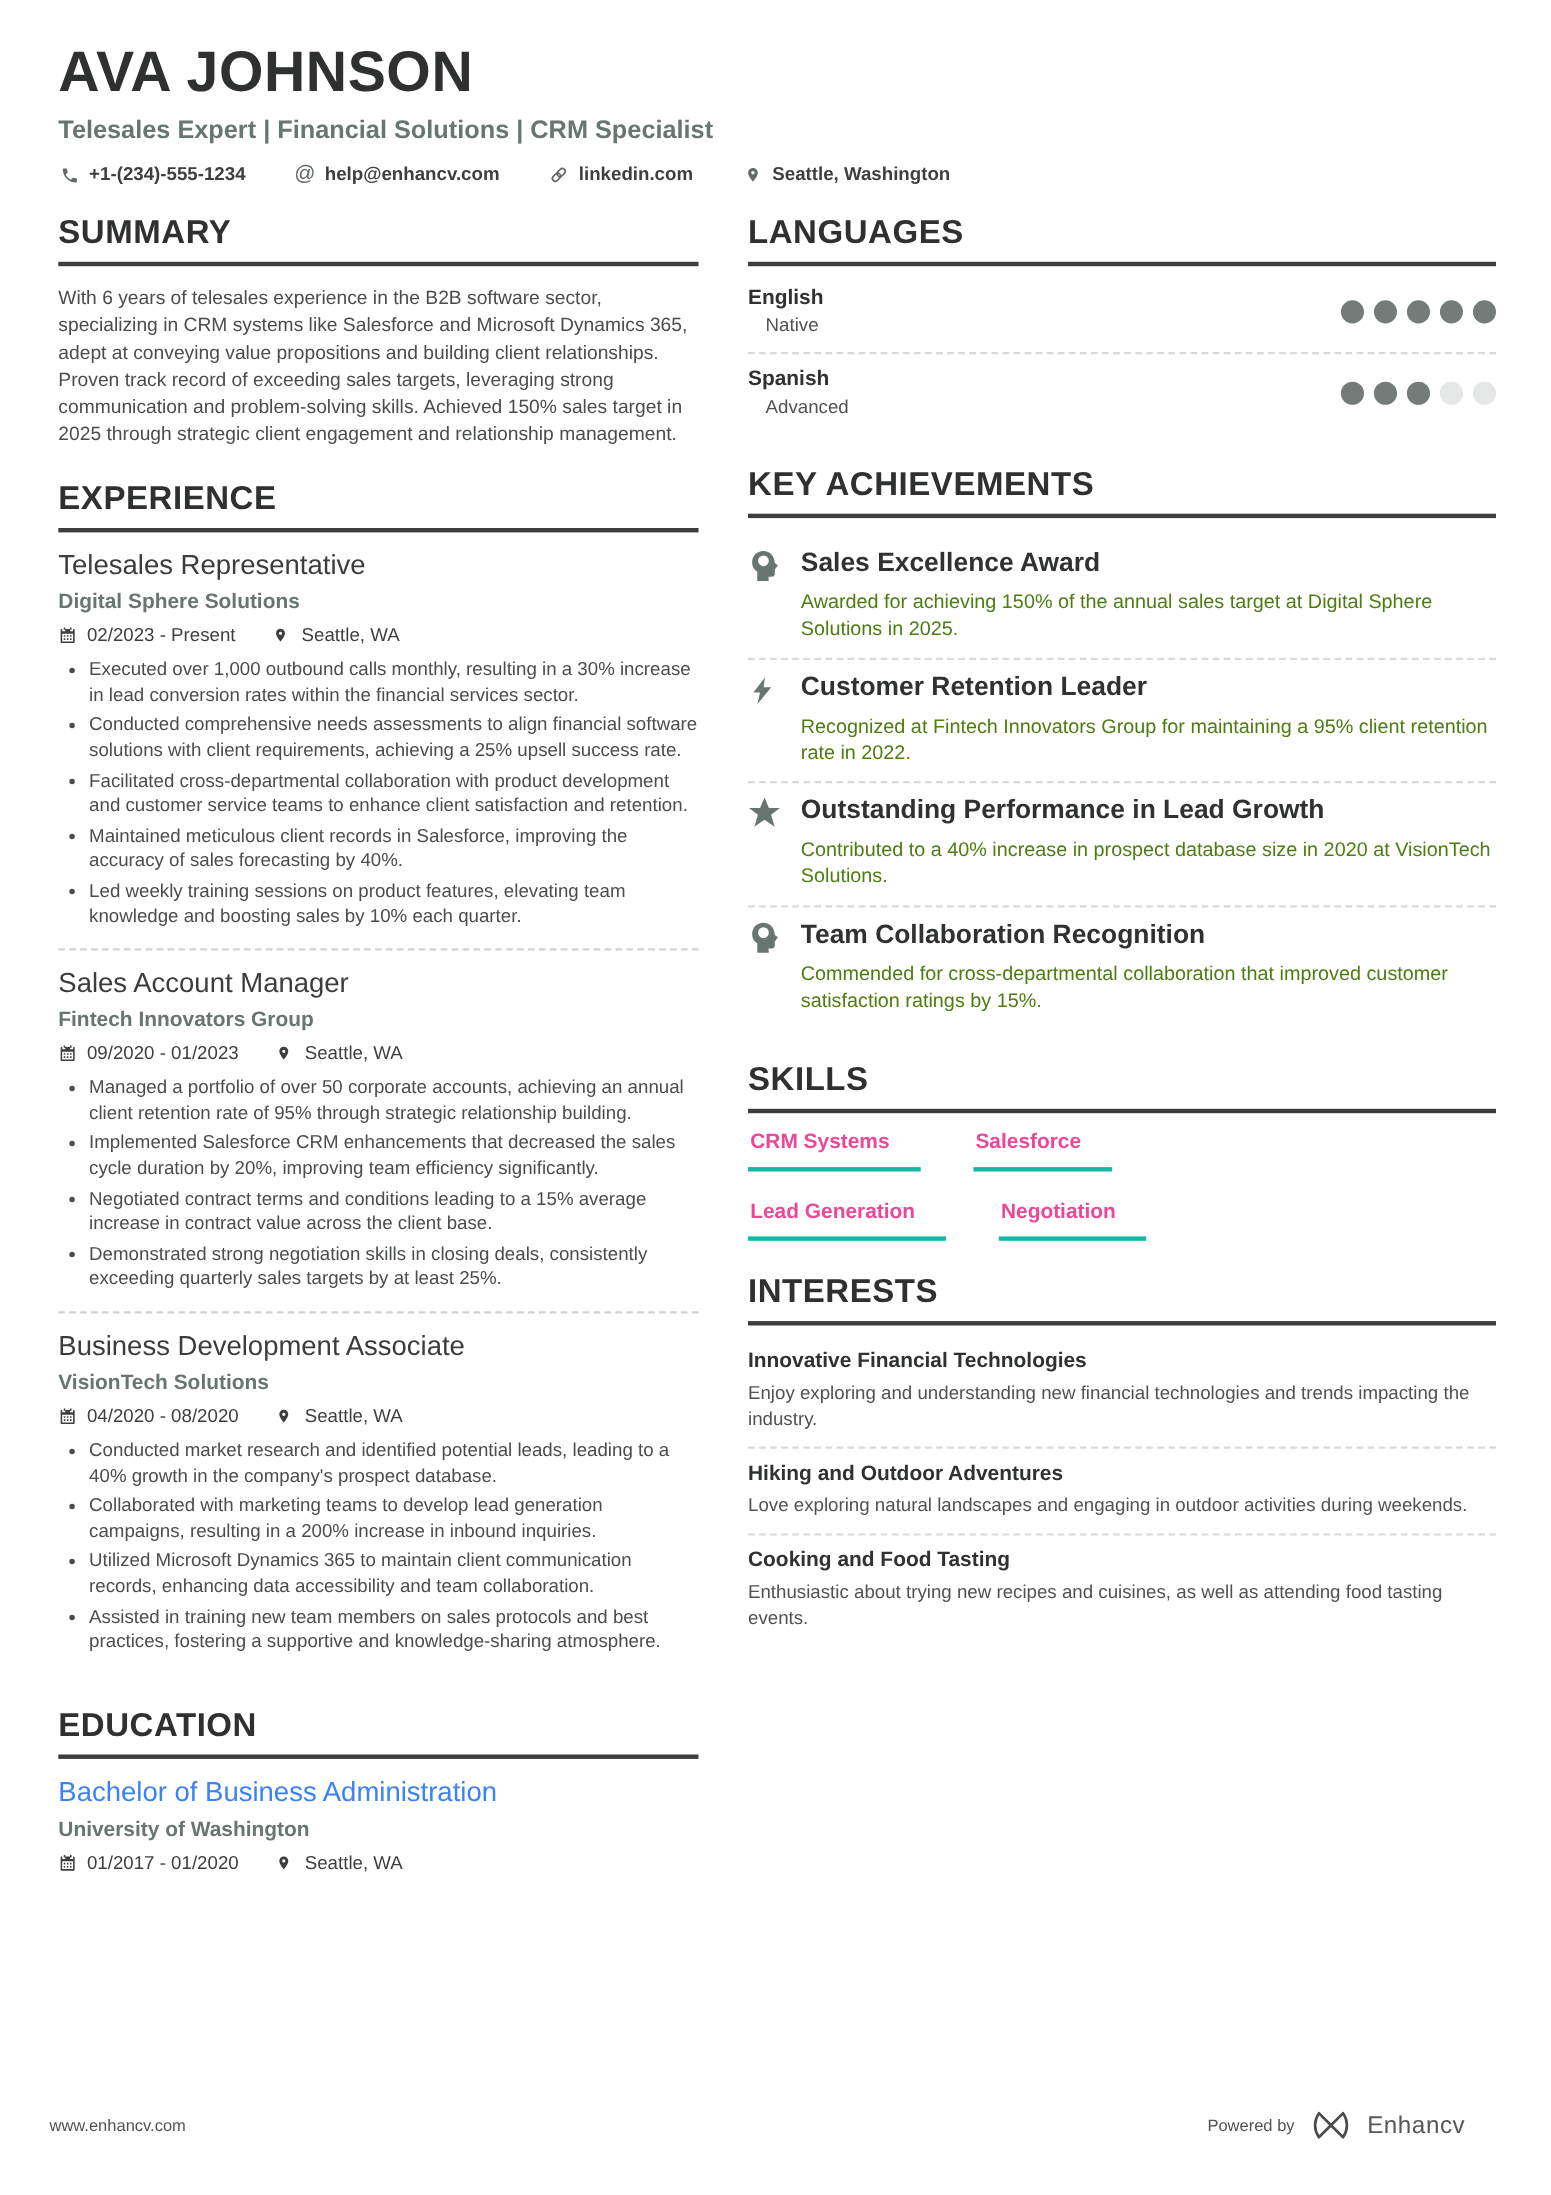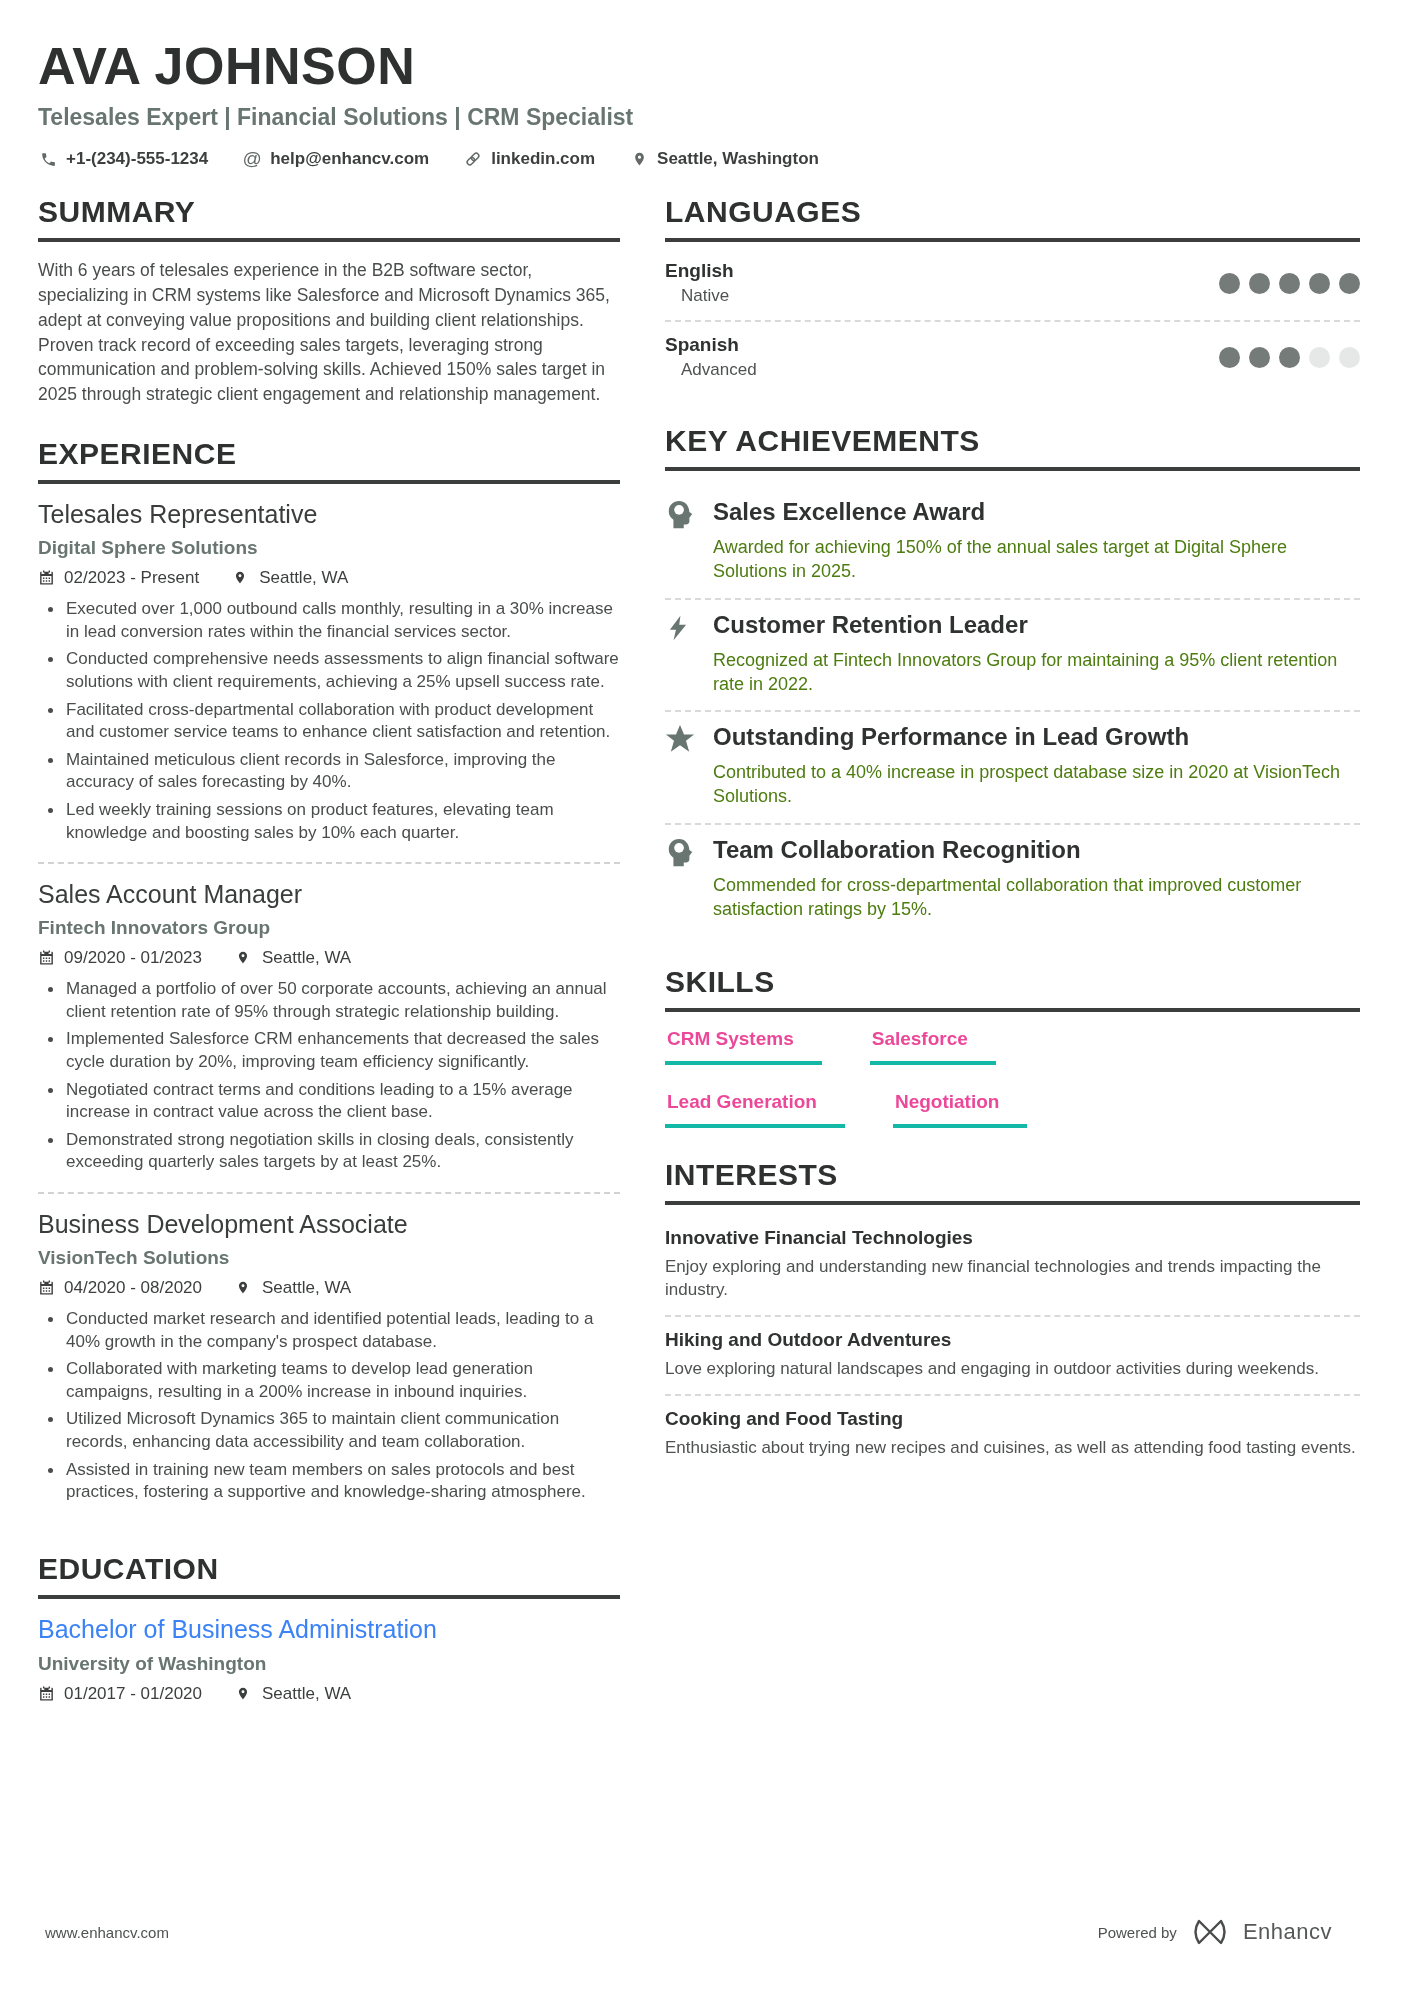--- a/index.html
+++ b/index.html
@@ -2,26 +2,26 @@
 <html><head>
 <meta charset="utf-8">
 <style>
   * { margin:0; padding:0; box-sizing:border-box; }
   html,body { background:#ffffff; }
   body {
     width:1410px; height:1995px; position:relative;
     font-family:"Liberation Sans", sans-serif;
     color:#3b3e3d;
   }
-  .page { padding:36px 50px 0 38px; }
+  .page { padding:36px 50px 0 53px; }
 
   
   .name { font-size:52px; font-weight:bold; color:#2e3130; letter-spacing:.5px; }
   .job-headline { font-size:23px; font-weight:bold; color:#687571; margin-top:8px; }
-  .contact-row { display:flex; align-items:center; gap:34px; margin-top:18px;
+  .contact-row { display:flex; align-items:center; gap:44px; margin-top:18px;
                  font-size:17px; font-weight:bold; color:#3c3f3e; }
   .contact-item { display:flex; align-items:center; gap:8px; }
   .cicon { width:20px; height:20px; display:inline-flex; align-items:center; justify-content:center; color:#626967; }
   .cicon svg { display:block; }
   .at-glyph { font-size:19px; font-weight:normal; color:#626967; }
 
   
   .columns { display:flex; gap:45px; margin-top:26px; }
   .col-left  { flex:0 0 582px; }
   .col-right { flex:1; }

